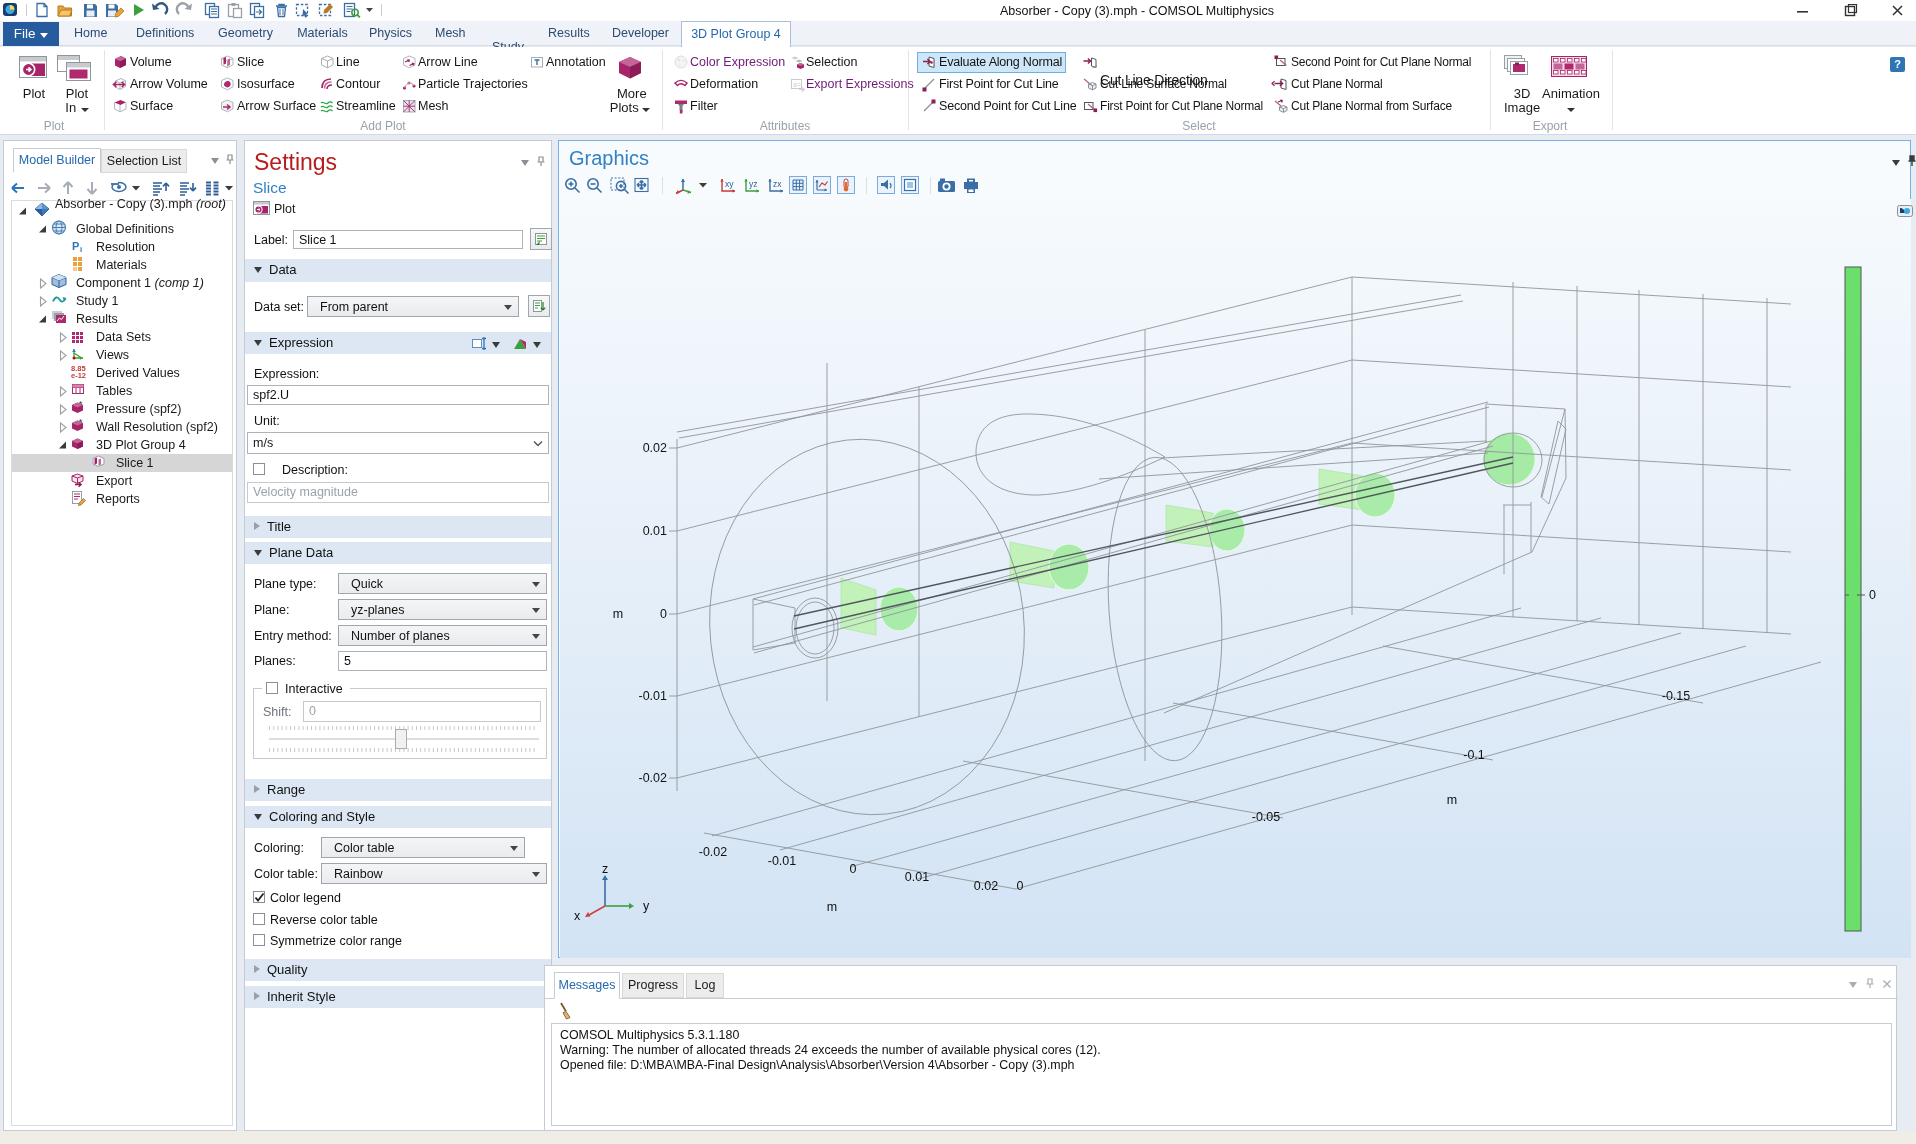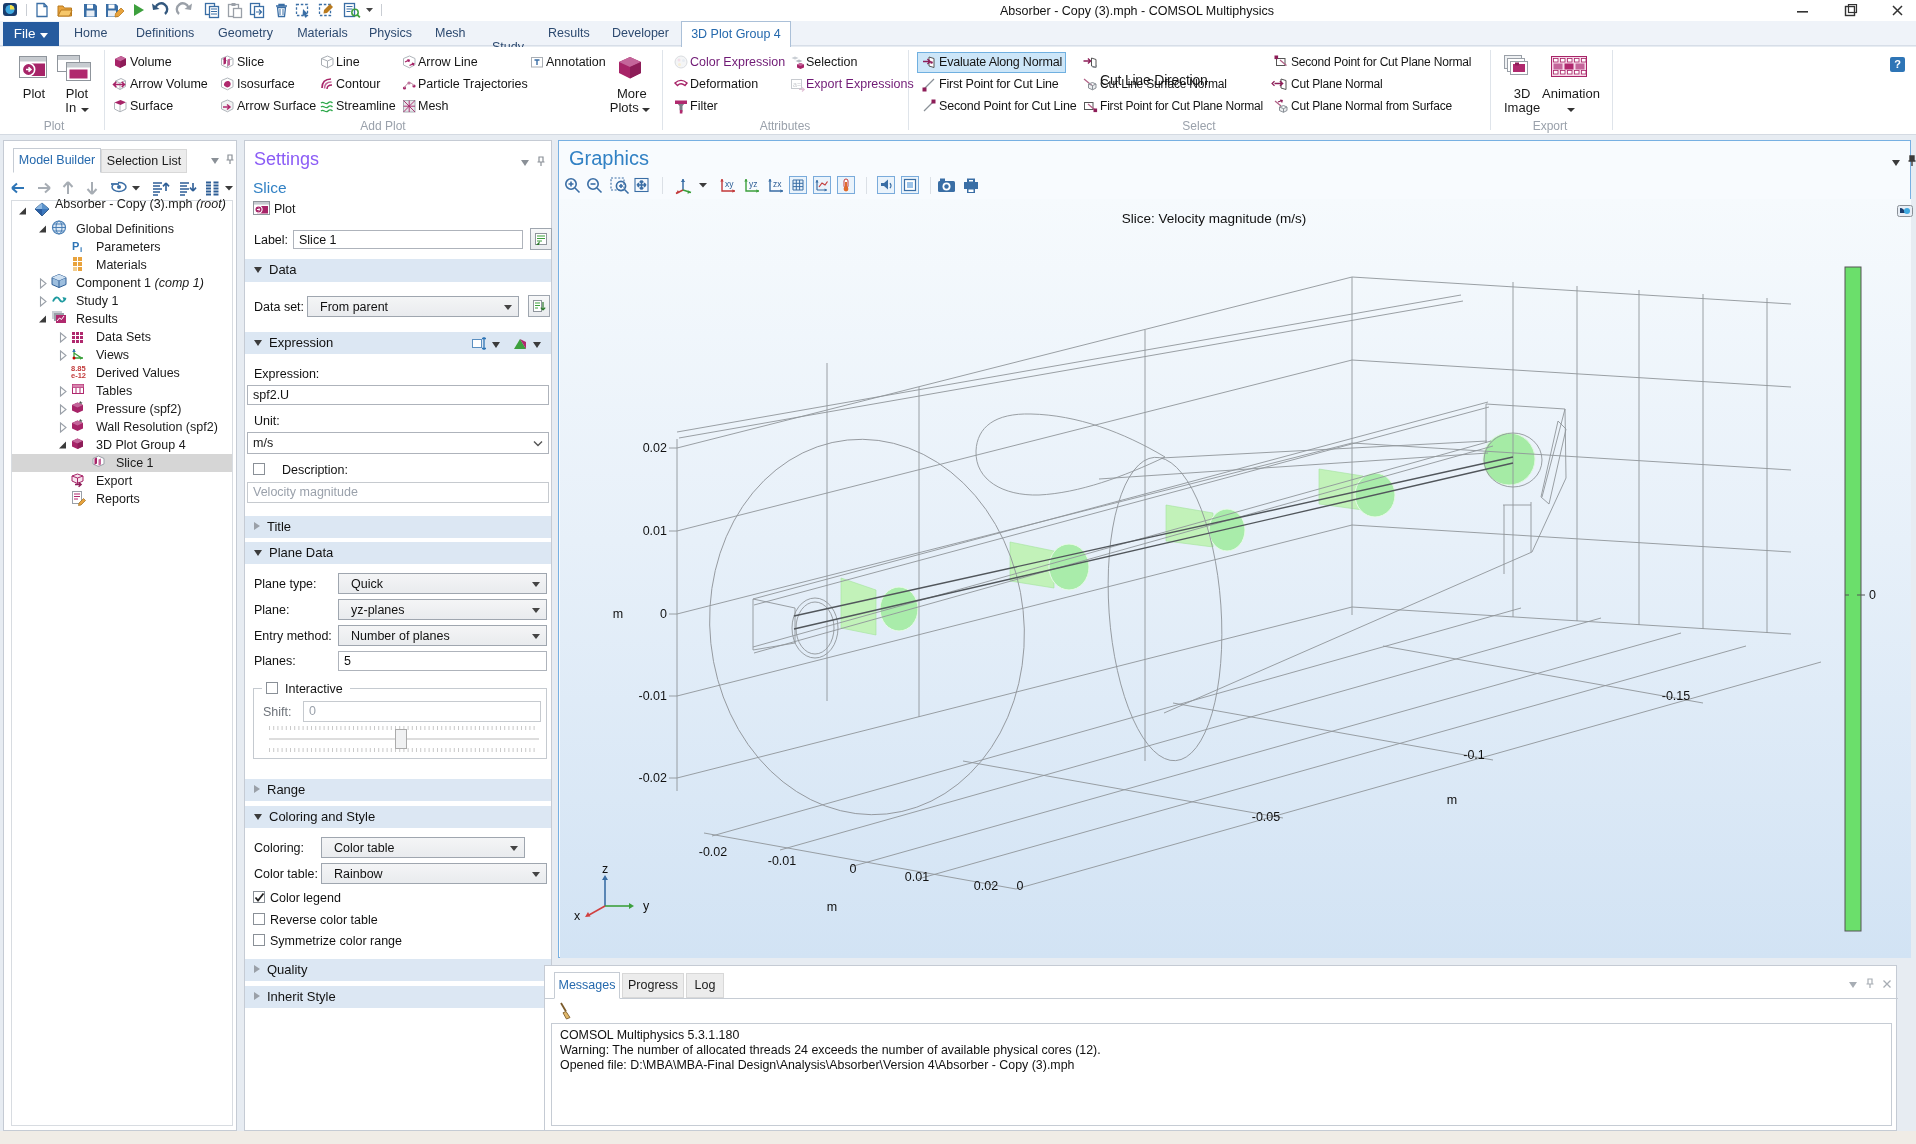--- a/index.html
+++ b/index.html
@@ -477,39 +477,39 @@
       <path d="M56.5 131 L62 135.5 L56.5 140 Z"></path>
       <path d="M56.5 149 L62 153.5 L56.5 158 Z"></path>
       <path d="M56.5 185 L62 189.5 L56.5 194 Z"></path>
       <path d="M56.5 203 L62 207.5 L56.5 212 Z"></path>
       <path d="M56.5 221 L62 225.5 L56.5 230 Z"></path>
     </g>
   </svg>
 
   <div class="row" style="left:51px;top:56px">Absorber - Copy (3).mph <i>(root)</i></div>
   <div class="row" style="left:72px;top:81px">Global Definitions</div>
-  <div class="row" style="left:92px;top:99px">Parameters</div>
+  <div class="row" style="left:92px;top:99px">Resolution</div>
   <div class="row" style="left:92px;top:117px">Materials</div>
   <div class="row" style="left:72px;top:135px">Component 1 <i>(comp 1)</i></div>
   <div class="row" style="left:72px;top:153px">Study 1</div>
   <div class="row" style="left:72px;top:171px">Results</div>
   <div class="row" style="left:92px;top:189px">Data Sets</div>
   <div class="row" style="left:92px;top:207px">Views</div>
   <div class="row" style="left:92px;top:225px">Derived Values</div>
   <div class="row" style="left:92px;top:243px">Tables</div>
   <div class="row" style="left:92px;top:261px">Pressure (spf2)</div>
   <div class="row" style="left:92px;top:279px">Wall Resolution (spf2)</div>
   <div class="row" style="left:92px;top:297px">3D Plot Group 4</div>
   <div class="row" style="left:112px;top:315px">Slice 1</div>
   <div class="row" style="left:92px;top:333px">Export</div>
   <div class="row" style="left:92px;top:351px">Reports</div>
 </div>
 
 <div class="panel" id="settings" style="left:244px;top:140px;width:308px;height:991px">
-  <div class="abs" style="left:9px;top:8px;font-size:18px;color:#8b5cf6">Settings</div>
+  <div class="abs" style="left:9px;top:8px;font-size:23px;color:#b91c1c">Settings</div>
   <div class="abs tri-d" style="left:276px;top:19px;border-top-color:#8a9097"></div>
   <svg class="abs" style="left:291px;top:15px" width="10" height="12" viewBox="0 0 10 12">
         <path d="M3 1 h4 v5 h-4 Z M1.5 6 h7 M5 6 v4" stroke="#8a9097" fill="none" stroke-width="1.2"></path>
       </svg>
   <div class="abs" style="left:8px;top:38px;font-size:15.5px;color:#3181c4">Slice</div>
   <svg class="abs" style="left:8px;top:60px" width="17" height="14" viewBox="0 0 17 14">
         <rect x="0.5" y="0.5" width="16" height="13" fill="#fff" stroke="#8f959c"></rect>
         <rect x="1" y="1" width="15" height="2.6" fill="#c7cbd0"></rect>
         <rect x="4" y="5" width="11" height="7.5" fill="#a72468"></rect>
         <circle cx="5.5" cy="8.5" r="3.6" fill="#a72468" stroke="#fff" stroke-width="1.1"></circle>
@@ -674,21 +674,20 @@
           <circle cx="387.5" cy="12.5" r="4" fill="#fff"></circle>
           <circle cx="387.5" cy="12.5" r="2.2"></circle>
           <rect x="381" y="4.5" width="5" height="3"></rect>
       <path d="M405 8 h3 v-3.5 h8 V8 h3 v7 h-3 v4 h-8 v-4 h-3 Z"></path>
           <rect x="410" y="6" width="4" height="1.5" fill="#fff"></rect>
           <rect x="409.5" y="15.5" width="5" height="2.5" fill="#fff"></rect>
     </g>
   </svg>
 
   <div class="abs" style="left:1px;top:58px;width:1351px;height:759px;background:linear-gradient(180deg,#f6fafd 0%,#e7f0f9 45%,#d2e3f4 100%)"></div>
-  <div class="abs" style="left:0;top:70px;width:1310px;text-align:center;font-size:13.5px;color:#111">Slice: Velocity magnitude (m/s)</div>
   <svg class="abs" style="left:1338px;top:62px" width="16" height="16" viewBox="0 0 16 16">
         <rect x="0.5" y="2.5" width="15" height="11" rx="2" fill="#e8eef5" stroke="#8a9097"></rect>
         <path d="M3 5 a5 5 0 0 1 5 5 L3 10 Z" fill="#1a3d6d"></path>
         <circle cx="10" cy="8" r="3" fill="#3fa9e0"></circle>
       </svg>
 
   <svg class="abs" style="left:0;top:60px" width="1353" height="757" viewBox="558 200 1353 757" font-family="Liberation Sans">
 
     <g fill="#c2f2b9" stroke="#a2e39c" stroke-width="0.6">
       <path d="M840,577 L875,589 L875,634 L840,627 Z"></path>

